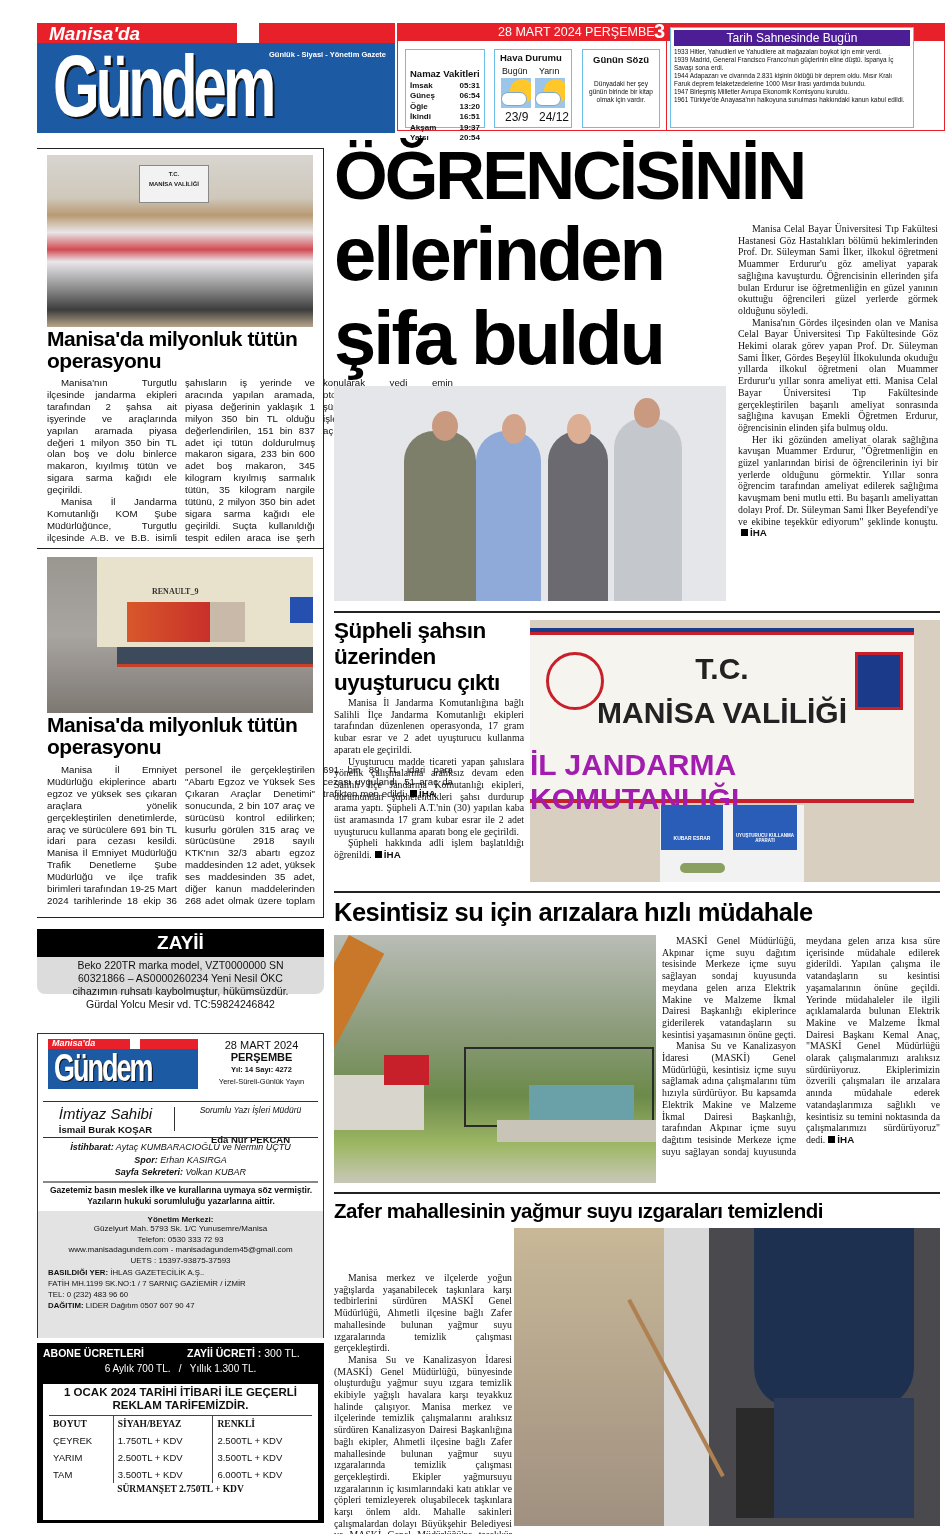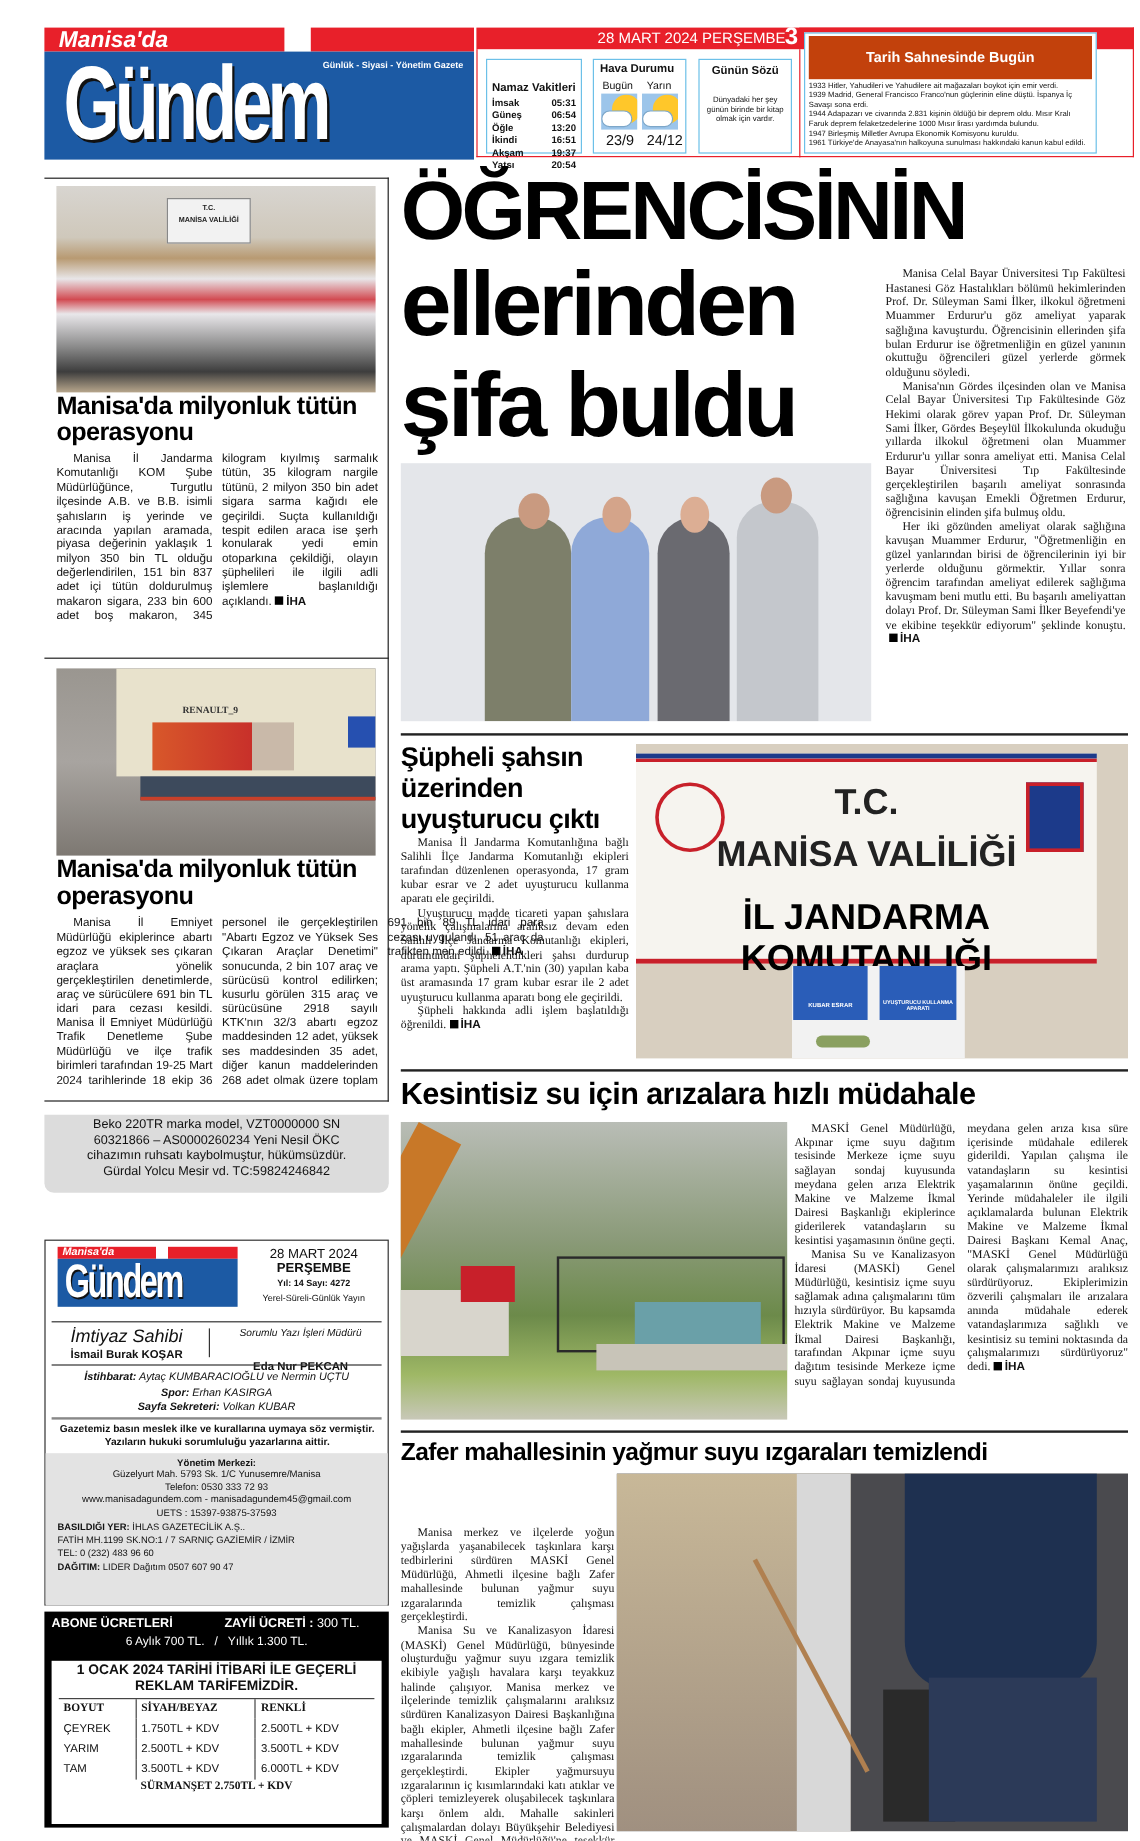--- a/index.html
+++ b/index.html
@@ -98,56 +98,58 @@
   <div class="abs" style="left:44px;top:60px;font-size:12px;">24/12</div>
 </div>
 
 <div class="abs infobox" style="left:582px;top:49px;width:78px;height:79px;text-align:center;">
   <div style="font-size:9.5px;font-weight:700;margin-top:4px;">Günün Sözü</div>
   <div style="font-size:6.5px;line-height:8px;margin:15px 5px 0;">Dünyadaki her şey günün birinde bir kitap olmak için vardır.</div>
 </div>
 
 <div class="abs" style="left:666px;top:23px;width:279px;height:108px;border:1px solid #e8202a;border-left:none;"></div>
 <div class="abs infobox" style="left:670px;top:27px;width:244px;height:101px;padding:2px 3px;">
-  <div style="background:#c2410c;color:#fff;text-align:center;font-weight:700;font-size:12px;padding:11px 0;margin-bottom:2px;">Tarih Sahnesinde Bugün</div>
+  <div style="background:#4c1d95;color:#fff;text-align:center;font-weight:400;font-size:12px;padding:1px 0;margin-bottom:2px;">Tarih Sahnesinde Bugün</div>
   <div id="history-list" style="font-size:6.4px;line-height:8px;">
       <div>1933 Hitler, Yahudileri ve Yahudilere ait mağazaları boykot için emir verdi.</div>
       <div>1939 Madrid, General Francisco Franco'nun güçlerinin eline düştü. İspanya İç Savaşı sona erdi.</div>
       <div>1944 Adapazarı ve civarında 2.831 kişinin öldüğü bir deprem oldu. Mısır Kralı Faruk deprem felaketzedelerine 1000 Mısır lirası yardımda bulundu.</div>
       <div>1947 Birleşmiş Milletler Avrupa Ekonomik Komisyonu kuruldu.</div>
       <div>1961 Türkiye'de Anayasa'nın halkoyuna sunulması hakkındaki kanun kabul edildi.</div>
     </div>
 </div>
 
 <div class="vrule" style="left:323px;top:148px;height:770px;"></div>
 <div class="abs" style="left:37px;top:148px;width:287px;height:1px;background:#222;"></div>
 
 <div class="abs ph" style="left:47px;top:155px;width:266px;height:172px;background:linear-gradient(180deg,#d8d5d0 0%,#cfc8bb 25%,#b89a72 35%,#e8e6e8 45%,#d24b52 55%,#e9e7ea 62%,#8a8a8a 78%,#3d3d3d 90%,#b7a68c 100%);">
   <div class="abs" style="left:92px;top:10px;width:70px;height:38px;background:#f2f2f2;border:1px solid #888;font-size:6px;text-align:center;font-weight:700;color:#222;line-height:10px;padding-top:3px;">T.C.<br>MANİSA VALİLİĞİ</div>
 </div>
 <div class="abs hl" style="left:47px;top:328px;width:270px;font-size:21px;line-height:22px;">Manisa'da milyonluk tütün operasyonu</div>
 <div class="abs col-text sansbody" style="left:47px;top:377px;width:268px;column-count:2;column-gap:8px;height:168px;">
+  <p>Manisa'nın Turgutlu ilçesinde jandarma ekipleri tarafından 2 şahsa ait işyerinde ve araçlarında yapılan aramada piyasa değeri 1 milyon 350 bin TL olan boş ve dolu binlerce makaron, kıyılmış tütün ve sigara sarma kağıdı ele geçirildi.</p>
   <p><span>Manisa İl Jandarma Komutanlığı KOM Şube Müdürlüğünce, Turgutlu ilçesinde A.B. ve B.B. isimli şahısların iş yerinde ve aracında yapılan aramada, piyasa değerinin yaklaşık 1 milyon 350 bin TL olduğu değerlendirilen, 151 bin 837 adet içi tütün doldurulmuş makaron sigara, 233 bin 600 adet boş makaron, 345 kilogram kıyılmış sarmalık tütün, 35 kilogram nargile tütünü, 2 milyon 350 bin adet sigara sarma kağıdı ele geçirildi. Suçta kullanıldığı tespit edilen araca ise şerh konularak yedi emin otoparkına çekildiği, olayın şüphelileri ile ilgili adli işlemlere başlanıldığı açıklandı.</span><span class="sq"></span><b>İHA</b></p>
 </div>
 <div class="abs" style="left:37px;top:548px;width:287px;height:1px;background:#222;"></div>
 
 <div class="abs ph" style="left:47px;top:557px;width:266px;height:156px;background:linear-gradient(180deg,#9a9690 0%,#a8a4a0 50%,#7d7872 100%);">
   <div class="abs" style="left:50px;top:0;width:216px;height:90px;background:#e8e2cc;"></div>
   <div class="abs" style="left:80px;top:45px;width:118px;height:40px;background:linear-gradient(90deg,#d8582a 0%,#c8302a 70%,#c9b9a9 70%);"></div>
   <div class="abs" style="left:70px;top:90px;width:196px;height:20px;background:#3d4a5c;border-bottom:3px solid #c8402a;"></div>
   <div class="abs" style="left:105px;top:30px;font-size:8px;font-weight:700;font-family:'Liberation Serif',serif;color:#333;">RENAULT_9</div>
   <div class="abs" style="left:243px;top:40px;width:23px;height:26px;background:#2650b0;"></div>
 </div>
 <div class="abs hl" style="left:47px;top:714px;width:270px;font-size:21px;line-height:22px;">Manisa'da milyonluk tütün operasyonu</div>
 <div class="abs col-text sansbody" style="left:47px;top:764px;width:268px;column-count:2;column-gap:8px;height:145px;">
   <p><span>Manisa İl Emniyet Müdürlüğü ekiplerince abartı egzoz ve yüksek ses çıkaran araçlara yönelik gerçekleştirilen denetimlerde, araç ve sürücülere 691 bin TL idari para cezası kesildi. Manisa İl Emniyet Müdürlüğü Trafik Denetleme Şube Müdürlüğü ve ilçe trafik birimleri tarafından 19-25 Mart 2024 tarihlerinde 18 ekip 36 personel ile gerçekleştirilen "Abartı Egzoz ve Yüksek Ses Çıkaran Araçlar Denetimi" sonucunda, 2 bin 107 araç ve sürücüsü kontrol edilirken; kusurlu görülen 315 araç ve sürücüsüne 2918 sayılı KTK'nın 32/3 abartı egzoz maddesinden 12 adet, yüksek ses maddesinden 35 adet, diğer kanun maddelerinden 268 adet olmak üzere toplam 691 bin 89 TL idari para cezası uygulandı. 51 araç da trafikten men edildi.</span><span class="sq"></span><b>İHA</b></p>
 </div>
 <div class="abs" style="left:37px;top:917px;width:287px;height:1px;background:#222;"></div>
 
 <div class="abs" style="left:37px;top:929px;width:287px;height:65px;background:#dcdcdc;border-radius:0 0 8px 8px;">
+  <div style="background:#000;color:#fff;text-align:center;font-weight:900;font-size:19px;height:28px;line-height:28px;">ZAYİİ</div>
   <div id="zayii-lines" style="text-align:center;font-size:10.5px;line-height:13px;margin-top:2px;">
       <div>Beko 220TR marka model, VZT0000000 SN</div>
       <div>60321866 – AS0000260234 Yeni Nesil ÖKC</div>
       <div>cihazımın ruhsatı kaybolmuştur, hükümsüzdür.</div>
       <div>Gürdal Yolcu Mesir vd. TC:59824246842</div>
     </div>
 </div>
 
 <div class="abs" style="left:37px;top:1033px;width:287px;height:305px;border:1px solid #333;">
   <div class="abs" style="left:10px;top:5px;width:150px;height:50px;">
@@ -264,21 +266,21 @@
   <p>Manisa İl Jandarma Komutanlığına bağlı Salihli İlçe Jandarma Komutanlığı ekipleri tarafından düzenlenen operasyonda, 17 gram kubar esrar ve 2 adet uyuşturucu kullanma aparatı ele geçirildi.</p>
   <p>Uyuşturucu madde ticareti yapan şahıslara yönelik çalışmalarına aralıksız devam eden Salihli İlçe Jandarma Komutanlığı ekipleri, durumundan şüphelendikleri şahsı durdurup arama yaptı. Şüpheli A.T.'nin (30) yapılan kaba üst aramasında 17 gram kubar esrar ile 2 adet uyuşturucu kullanma aparatı bong ele geçirildi.</p>
   <p><span>Şüpheli hakkında adli işlem başlatıldığı öğrenildi.</span><span class="sq"></span><b class="sans">İHA</b></p>
 </div>
 <div class="abs" style="left:530px;top:620px;width:410px;height:262px;background:#d8cfc0;overflow:hidden;">
   <div class="abs" style="left:0;top:8px;width:384px;height:175px;background:#f6f4ef;border-top:4px solid #1c3a8a;border-bottom:4px solid #c8202a;box-shadow:inset 0 3px 0 #c8202a;"></div>
   <div class="abs" style="left:16px;top:32px;width:58px;height:58px;border-radius:50%;border:3px solid #c8202a;"></div>
   <div class="abs" style="left:325px;top:32px;width:48px;height:58px;background:#1c3a8a;border:3px solid #c8202a;"></div>
   <div class="abs" style="left:0;top:32px;width:384px;text-align:center;font-size:30px;font-weight:700;color:#222;">T.C.</div>
   <div class="abs" style="left:0;top:76px;width:384px;text-align:center;font-size:30px;font-weight:700;color:#222;">MANİSA VALİLİĞİ</div>
-  <div class="abs" style="left:0;top:128px;width:384px;text-align:center;font-size:30px;font-weight:700;color:#000000;">İL JANDARMA KOMUTANLIĞI</div>
+  <div class="abs" style="left:0;top:128px;width:384px;font-size:30px;font-weight:700;color:#a21caf;">İL JANDARMA KOMUTANLIĞI</div>
   <div class="abs" style="left:130px;top:185px;width:144px;height:77px;background:#f2f2f2;"></div>
   <div class="abs" style="left:131px;top:185px;width:62px;height:45px;background:#2a5db8;color:#fff;font-size:5px;font-weight:700;text-align:center;padding-top:30px;">KUBAR ESRAR</div>
   <div class="abs" style="left:203px;top:185px;width:64px;height:45px;background:#2a5db8;color:#fff;font-size:4.5px;font-weight:700;text-align:center;padding-top:28px;">UYUŞTURUCU KULLANMA APARATI</div>
   <div class="abs" style="left:150px;top:243px;width:45px;height:10px;background:#8aa060;border-radius:5px;"></div>
 </div>
 <div class="rule" style="left:334px;top:891px;width:606px;"></div>
 
 <div class="abs hl" style="left:334px;top:900px;width:606px;font-size:25.5px;">Kesintisiz su için arızalara hızlı müdahale</div>
 <div class="abs" style="left:334px;top:935px;width:322px;height:248px;overflow:hidden;background:linear-gradient(180deg,#b9bdb6 0%,#8a9a78 40%,#6c8a4a 65%,#9fb866 85%,#c8c8b8 100%);">
   <div class="abs" style="left:15px;top:0px;width:40px;height:110px;background:#c87828;transform:rotate(28deg);transform-origin:top left;"></div>

